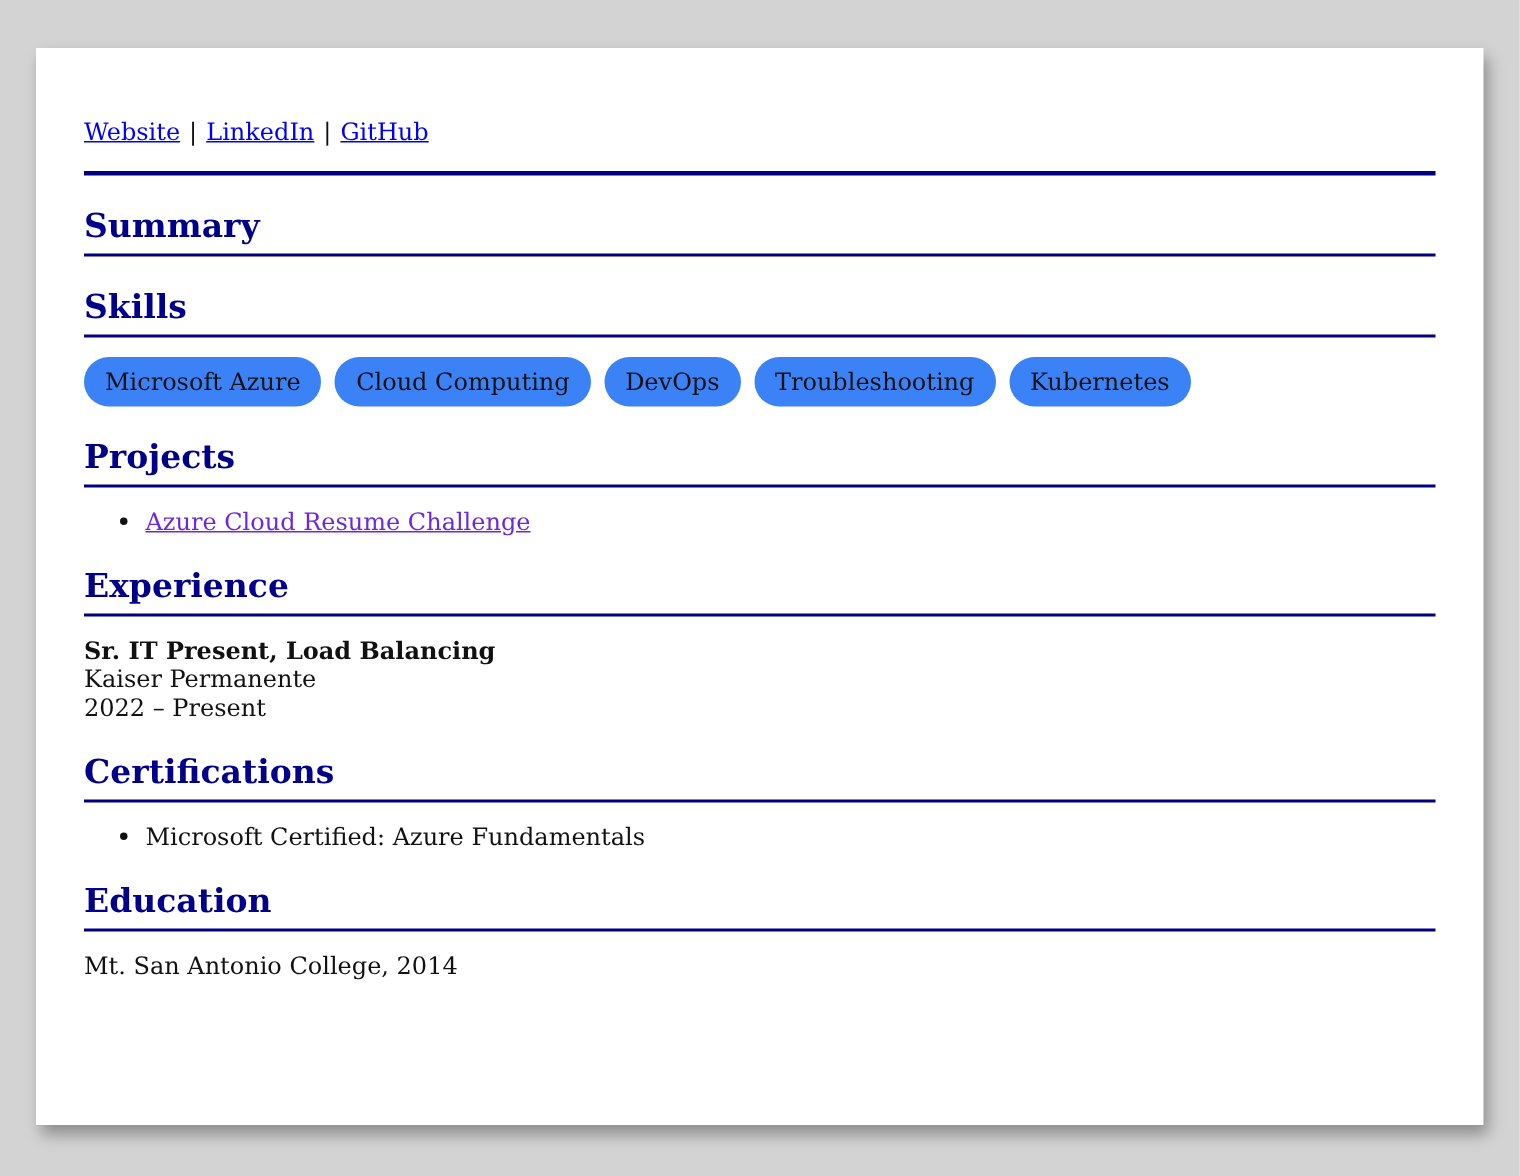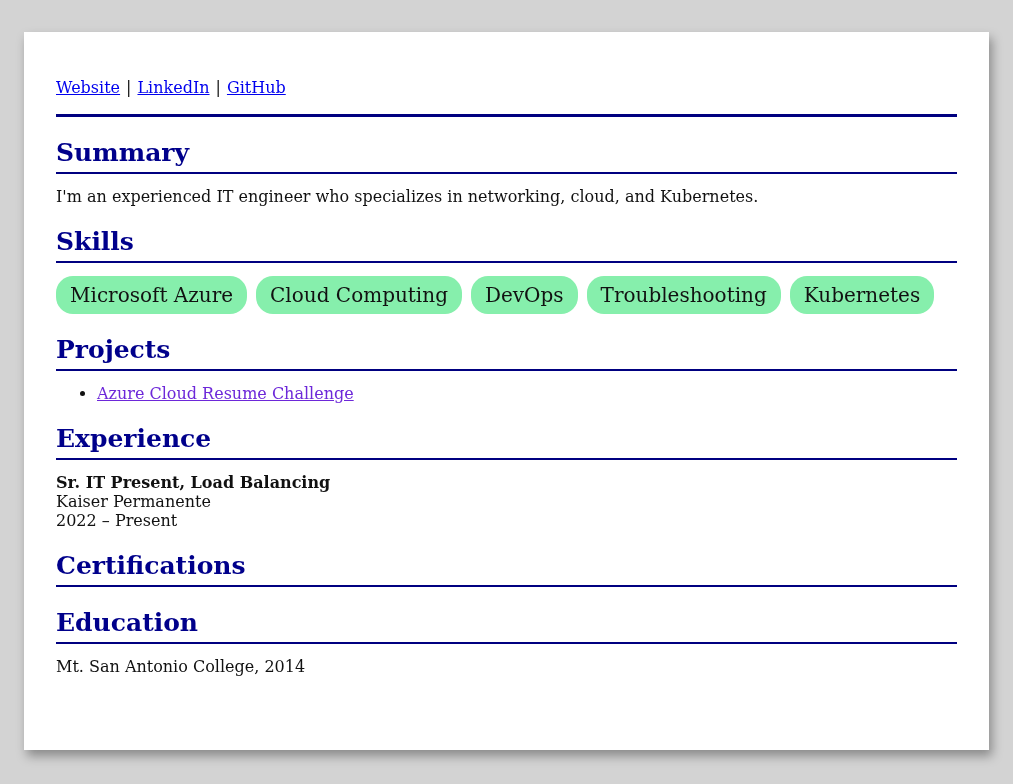--- a/index.html
+++ b/index.html
@@ -35,42 +35,42 @@
   .link-sep {
     color: #111111;
     margin: 0 6px;
   }
   hr.thick-rule {
     border: none;
     border-top: 3px solid #000080;
     margin: 0 0 8px 0;
   }
   h2.section-title {
-    font-size: 25px;
+    font-size: 22px;
     color: #00008b;
     font-weight: bold;
     border-bottom: 2px solid #000080;
     padding-bottom: 5px;
     margin: 21px 0 13px 0;
   }
   p.summary-text {
     font-size: 16px;
     margin: 0 0 6px 0;
   }
   .pills {
     display: flex;
     flex-wrap: wrap;
     gap: 9px;
     margin: 4px 0 6px 0;
   }
   .pill {
-    background: #86efac;
+    background: #3b82f6;
     border-radius: 17px;
     padding: 7px 14px;
-    font-size: 20px;
+    font-size: 16px;
     color: #111111;
     white-space: nowrap;
   }
   ul.bullet-list {
     margin: 10px 0 18px 0;
     padding-left: 41px;
     font-size: 16px;
   }
   ul.bullet-list li { margin: 0; }
   ul.bullet-list a {
@@ -90,21 +90,20 @@
 <div class="card">
 
 
   <div class="contact-links">
     <a href="#">Website</a><span class="link-sep">|</span><a href="#">LinkedIn</a><span class="link-sep">|</span><a href="#">GitHub</a>
   </div>
 
   <hr class="thick-rule">
 
   <h2 class="section-title">Summary</h2>
-  <p class="summary-text">I'm an experienced IT engineer who specializes in networking, cloud, and Kubernetes.</p>
 
   <h2 class="section-title">Skills</h2>
   <div class="pills">
     <span class="pill">Microsoft Azure</span>
     <span class="pill">Cloud Computing</span>
     <span class="pill">DevOps</span>
     <span class="pill">Troubleshooting</span>
     <span class="pill">Kubernetes</span>
   </div>
 
@@ -116,19 +115,22 @@
   </ul>
 
   <h2 class="section-title">Experience</h2>
   <div class="entry">
     <div class="entry-title">Sr. IT Present, Load Balancing</div>
     <div>Kaiser Permanente</div>
     <div>2022 – Present</div>
   </div>
 
   <h2 class="section-title">Certifications</h2>
+  <ul class="bullet-list">
+    <li>Microsoft Certified: Azure Fundamentals</li>
+  </ul>
 
   <h2 class="section-title">Education</h2>
   <div class="entry">
     <div>Mt. San Antonio College, 2014</div>
   </div>
 
 </div>
 
 </body></html>

